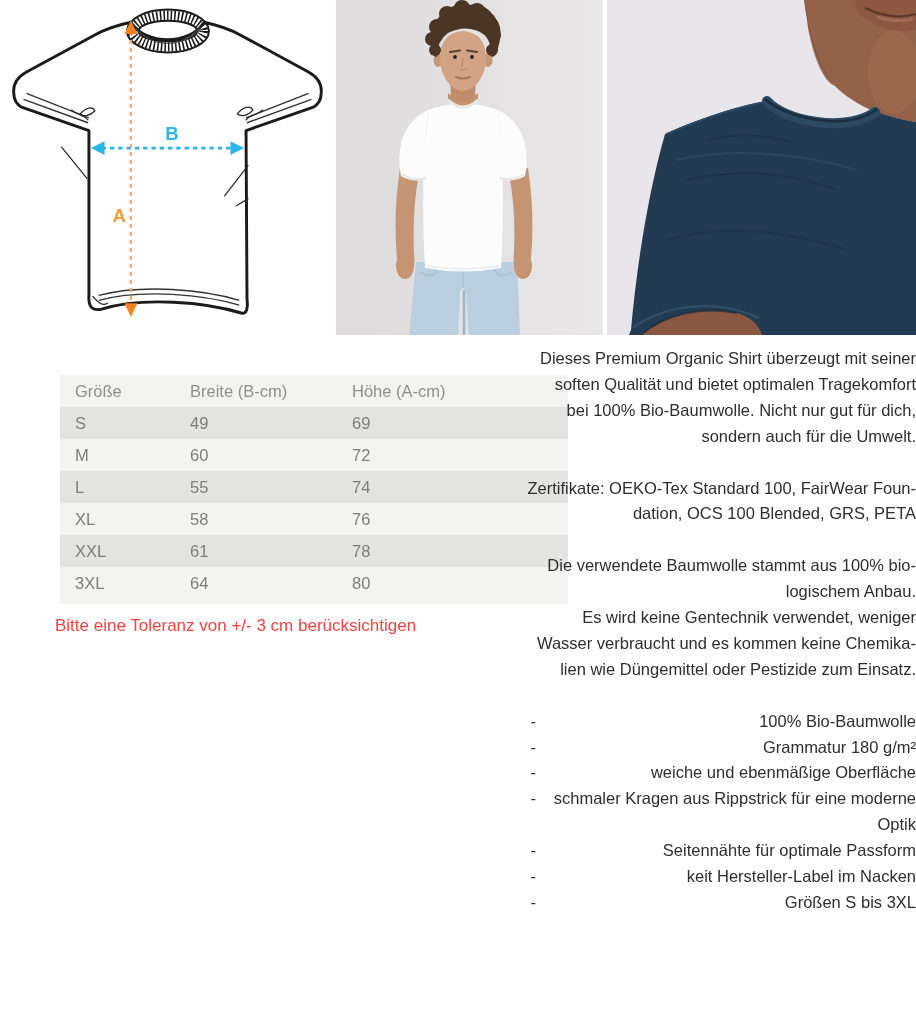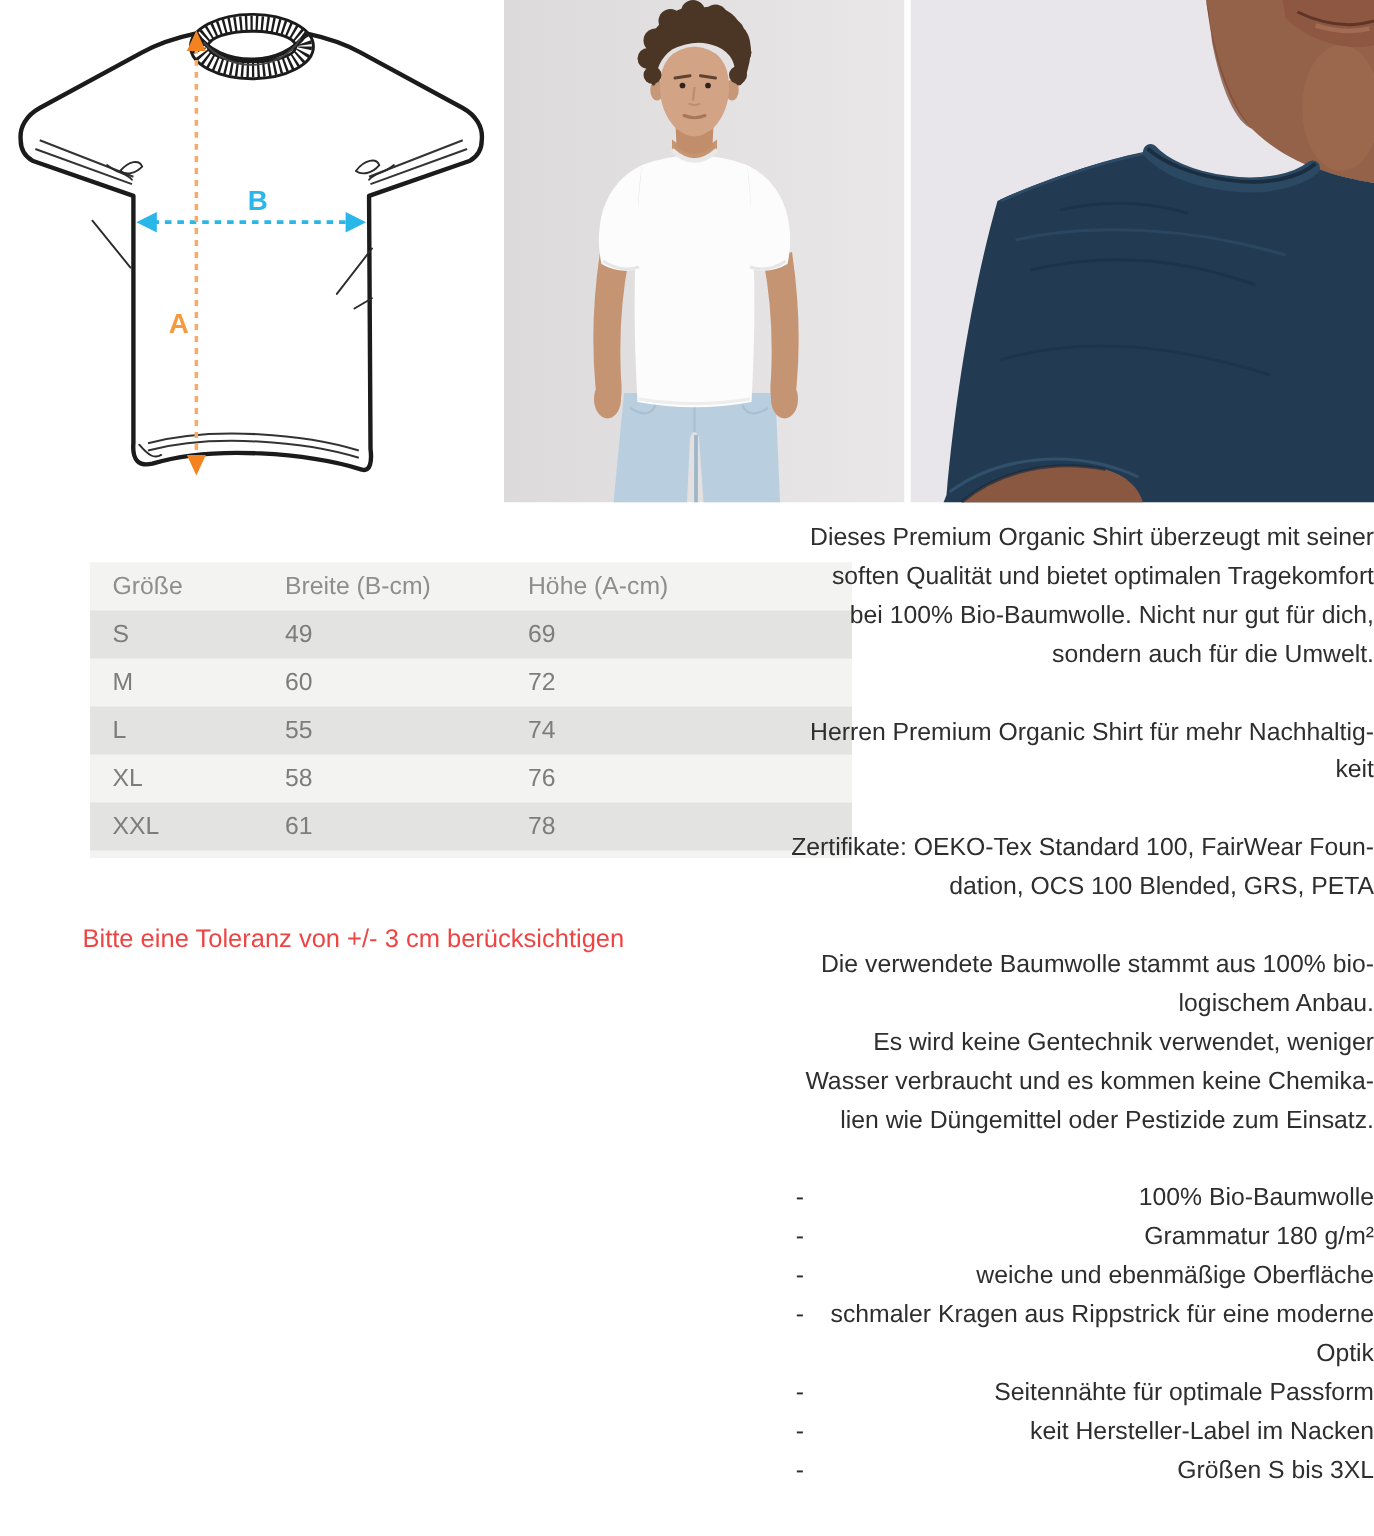--- a/index.html
+++ b/index.html
@@ -205,31 +205,34 @@
     <div class="trow">
       <span>XL</span>
       <span>58</span>
       <span>76</span>
     </div>
     <div class="trow stripe">
       <span>XXL</span>
       <span>61</span>
       <span>78</span>
     </div>
+    <div class="trow">
+      <span>3XL</span>
+      <span>64</span>
+      <span>80</span>
+    </div>
   </div>
 
   <div class="tolerance">Bitte eine Toleranz von +/- 3 cm berücksichtigen</div>
 
   <div class="description">
     <p>Dieses Premium Organic Shirt überzeugt mit seiner
 soften Qualität und bietet optimalen Tragekomfort
 bei 100% Bio-Baumwolle. Nicht nur gut für dich,
 sondern auch für die Umwelt.</p>
-    <p>Herren Premium Organic Shirt für mehr Nachhaltig-
-keit</p>
     <p>Zertifikate: OEKO-Tex Standard 100, FairWear Foun-
 dation, OCS 100 Blended, GRS, PETA</p>
     <p>Die verwendete Baumwolle stammt aus 100% bio-
 logischem Anbau.
 Es wird keine Gentechnik verwendet, weniger
 Wasser verbraucht und es kommen keine Chemika-
 lien wie Düngemittel oder Pestizide zum Einsatz.</p>
     <div class="bullets">
       <div class="bullet">
         <span class="dash">-</span>

